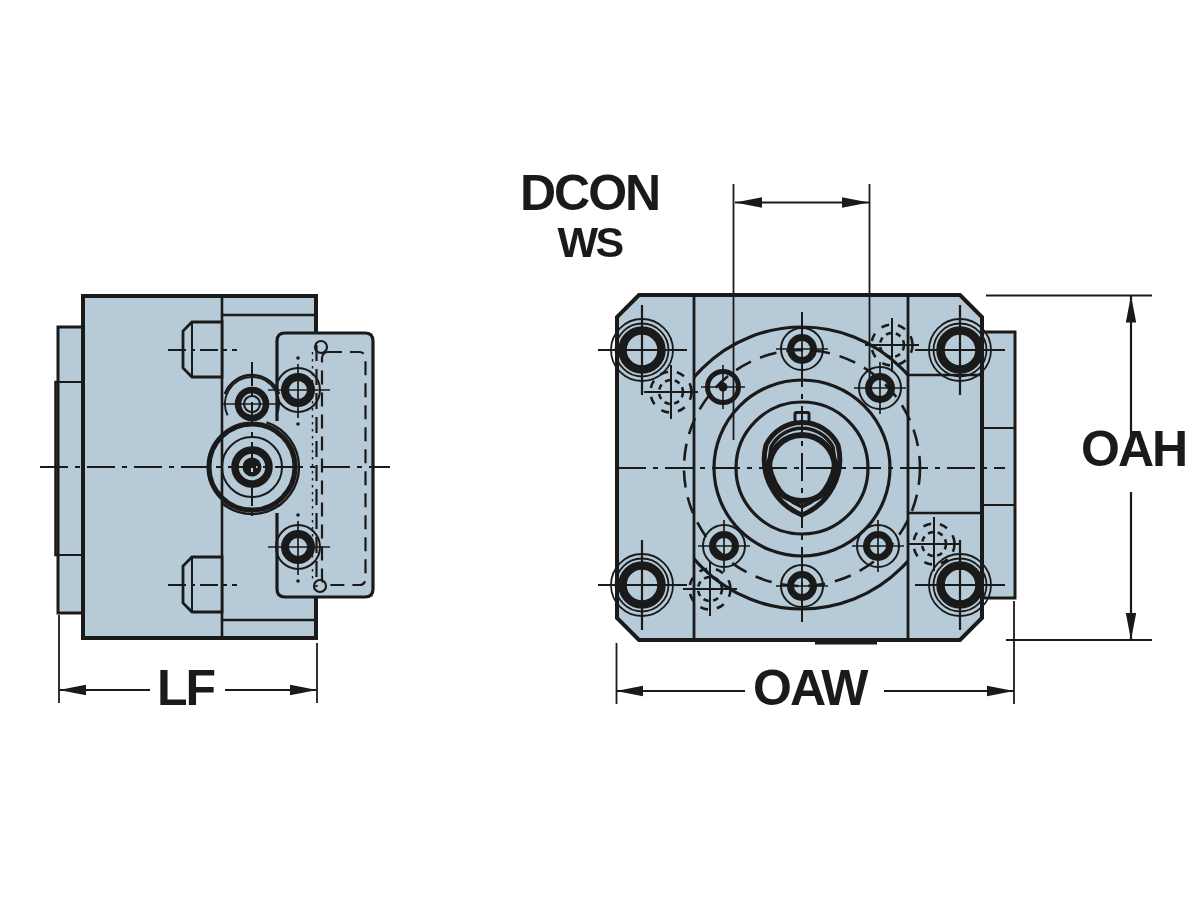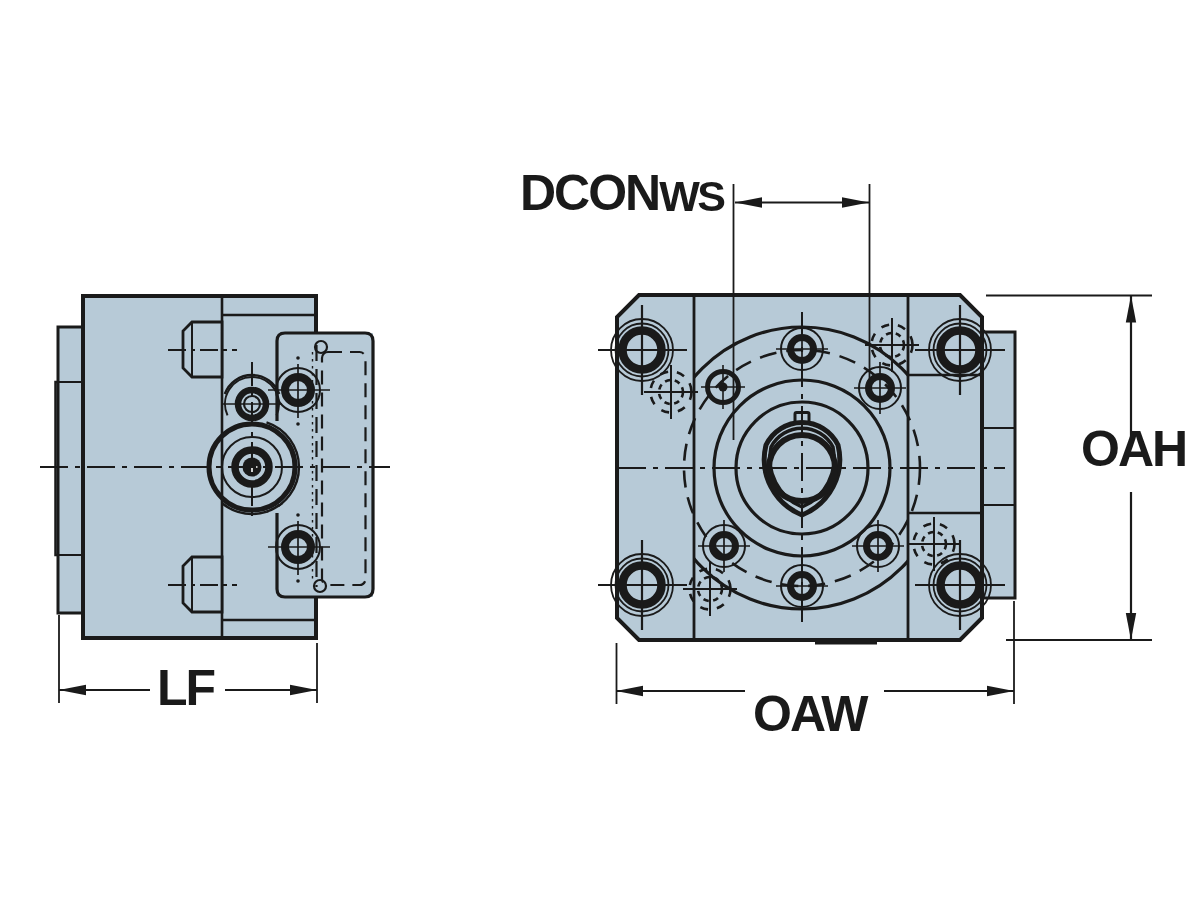--- a/index.html
+++ b/index.html
@@ -11,21 +11,21 @@
   #stage{position:relative;width:1200px;height:900px;background:var(--background);
          font-family:"Liberation Sans",sans-serif;overflow:hidden;}
   #stage svg{position:absolute;left:0;top:0;}
   .ln{stroke:var(--line-color);fill:none;}
   .fb{fill:var(--body-fill);}
   .fl{fill:var(--line-color);stroke:none;}
   .dim-label{position:absolute;color:var(--line-color);font-weight:bold;line-height:1;
              white-space:nowrap;user-select:none;}
   .lbl-main{font-size:50px;letter-spacing:-2px;}
   .lbl-sub{font-size:43px;letter-spacing:-2.5px;margin-top:3px;}
-  .flexrow{display:flex;align-items:flex-end;}
+  .flexrow{display:flex;align-items:center;flex-direction:column;}
 </style>
 </head>
 <body>
 
 <div id="stage">
 
 <svg width="1200" height="900" viewBox="0 0 1200 900">
   <defs>
     <clipPath id="sqclip">
           <rect x="694" y="295" width="214" height="345"></rect>
@@ -245,15 +245,15 @@
     <path class="fl" d="M1014 691 l-27 -5.2 v10.4 Z"></path>
   </g>
 </svg>
 
 <div class="dim-label flexrow" style="left:520px;top:168px;">
   <span class="lbl-main">DCON</span>
       <span class="lbl-sub">WS</span>
 </div>
 <div class="dim-label lbl-main" style="left:1081px;top:424px;">OAH</div>
 <div class="dim-label lbl-main" style="left:157px;top:663px;">LF</div>
-<div class="dim-label lbl-main" style="left:753px;top:663px;margin-top:26px;">OAW</div>
+<div class="dim-label lbl-main" style="left:753px;top:663px;">OAW</div>
 
 </div>
 
 </body></html>

